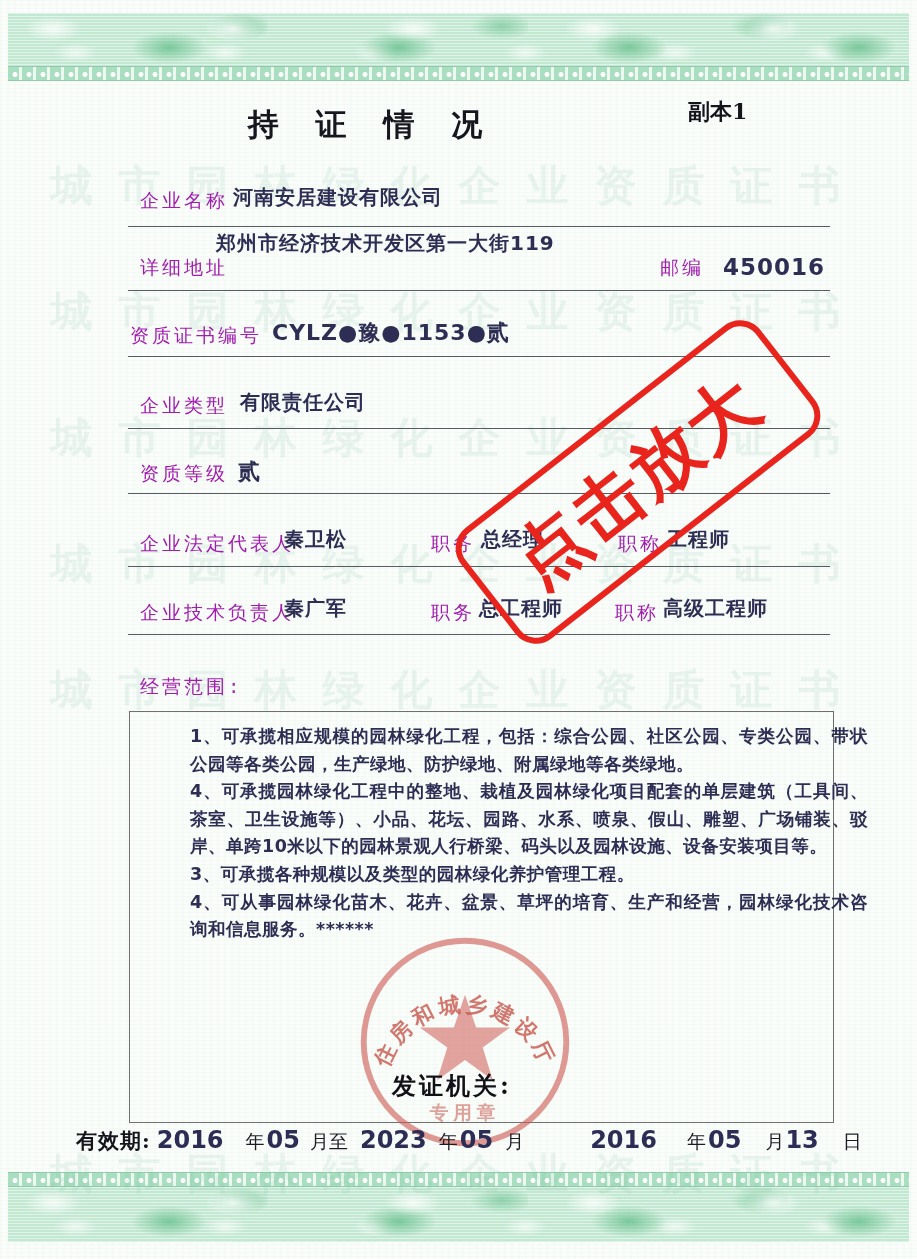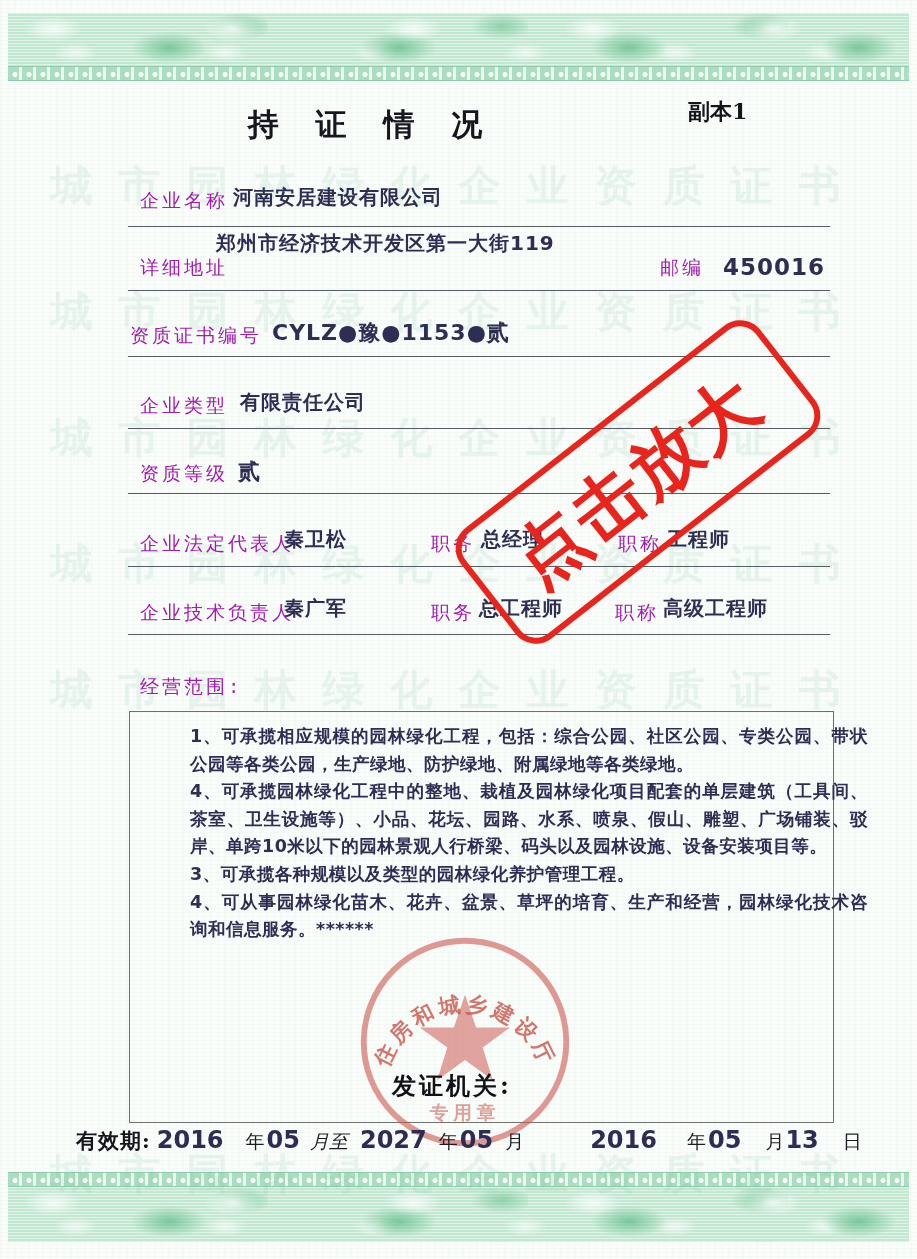--- a/index.html
+++ b/index.html
@@ -192,22 +192,22 @@
       <textPath href="#sealArc" startOffset="50%" text-anchor="middle">住房和城乡建设厅</textPath>
     </text>
     <text x="0" y="78" text-anchor="middle" font-family="DejaVu Sans, sans-serif" font-size="19" font-weight="700" fill="rgba(200,85,75,.55)" letter-spacing="5">专用章</text>
   </svg>
 
   <div class="validity">
     <span class="vlabel">有效期:</span>
     <span class="seg-num" style="margin-left:6px;">2016</span>
     <span class="seg-lab" style="margin-left:22px;">年</span>
     <span class="seg-num" style="margin-left:2px;">05</span>
-    <span class="seg-lab" style="margin-left:10px;font-style:italic;">月至</span>
-    <span class="seg-num" style="margin-left:12px;">2027</span>
+    <span class="seg-lab" style="margin-left:10px;">月至</span>
+    <span class="seg-num" style="margin-left:12px;">2023</span>
     <span class="seg-lab" style="margin-left:12px;">年</span>
     <span class="seg-num" style="margin-left:2px;">05</span>
     <span class="seg-lab" style="margin-left:12px;">月</span>
     <span class="seg-num" style="margin-left:66px;">2016</span>
     <span class="seg-lab" style="margin-left:30px;">年</span>
     <span class="seg-num" style="margin-left:2px;">05</span>
     <span class="seg-lab" style="margin-left:24px;">月</span>
     <span class="seg-num" style="margin-left:1px;">13</span>
     <span class="seg-lab" style="margin-left:24px;">日</span>
   </div>

